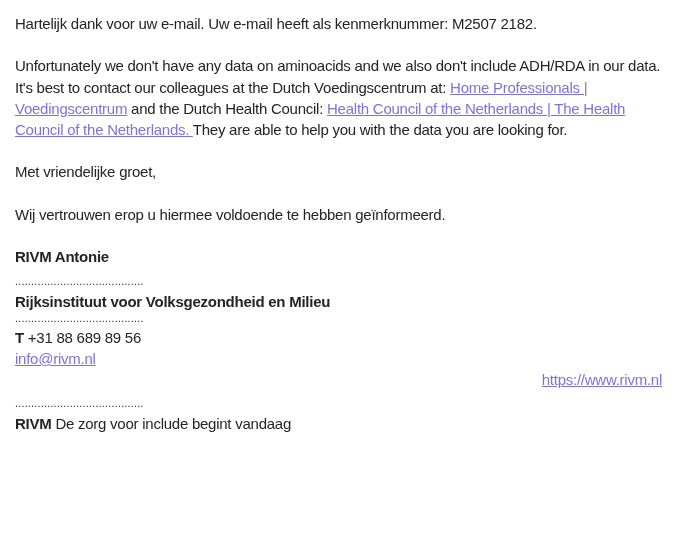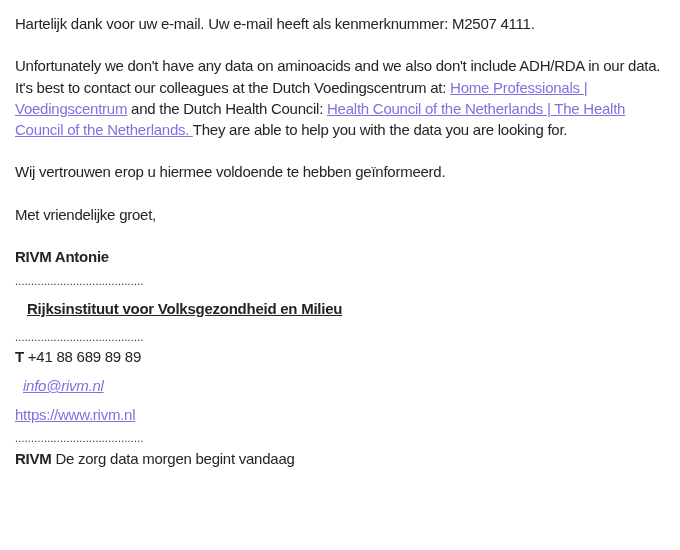--- a/index.html
+++ b/index.html
@@ -28,56 +28,56 @@
     text-decoration: underline;
     cursor: pointer;
   }
   strong, .bold {
     font-weight: 700;
   }
   
   .sig-org     { margin: 0 0 9px 0; }
   .dots        { margin: 0 0 5px 0; font-size: 10.5px; line-height: 10px; letter-spacing: 0.3px; color: #242424; }
   .dots-2      { margin: 0 0 4px 0; }
-  .sig-orgfull { margin: 12px; text-decoration: underline; }
+  .sig-orgfull { margin: 0; }
   .sig-address { margin: 0 0 8px 0; }
   .sig-phone   { margin: 0; }
-  .sig-email   { margin: 8px; font-style: italic; }
-  .sig-web     { margin: 0 0 7px 0; }
+  .sig-email   { margin: 0; }
+  .sig-web     { margin: 0 0 7px 0; text-align: right; }
   .dots-3      { margin: 0 0 5px 0; }
   .sig-tagline { margin: 0; }
 </style>
 </head>
 <body>
 
 <div class="email-body">
 
 
-  <p>Hartelijk dank voor uw e-mail. Uw e-mail heeft als kenmerknummer: M2507 4111.</p>
+  <p>Hartelijk dank voor uw e-mail. Uw e-mail heeft als kenmerknummer: M2507 2182.</p>
 
   <p><span>Unfortunately we don't have any data on aminoacids and we also don't include ADH/RDA in our data. It's best to contact our colleagues at the Dutch Voedingscentrum at: </span><a class="lnk">Home Professionals | Voedingscentrum</a><span> and the Dutch Health Council: </span><a class="lnk">Health Council of the Netherlands | The Health Council of the Netherlands. </a><span>They are able to help you with the data you are looking for.</span></p>
 
+  <p>Met vriendelijke groet,</p>
+
   <p>Wij vertrouwen erop u hiermee voldoende te hebben geïnformeerd.</p>
-
-  <p>Met vriendelijke groet,</p>
 
 
   <div>
     <p class="sig-org bold">RIVM Antonie</p>
 
     <p class="dots">........................................</p>
 
     <p class="sig-orgfull bold">Rijksinstituut voor Volksgezondheid en Milieu</p>
 
     <p class="dots dots-2">........................................</p>
 
-    <p class="sig-phone"><strong>T</strong><span> +41 88 689 89 89</span></p>
+    <p class="sig-phone"><strong>T</strong><span> +31 88 689 89 56</span></p>
 
     <p class="sig-email"><a class="lnk">info@rivm.nl</a></p>
 
     <p class="sig-web"><a class="lnk">https://www.rivm.nl</a></p>
 
     <p class="dots dots-3">........................................</p>
 
-    <p class="sig-tagline"><strong>RIVM</strong><span> De zorg data morgen begint vandaag</span></p>
+    <p class="sig-tagline"><strong>RIVM</strong><span> De zorg voor include begint vandaag</span></p>
   </div>
 
 </div>
 
 </body></html>

